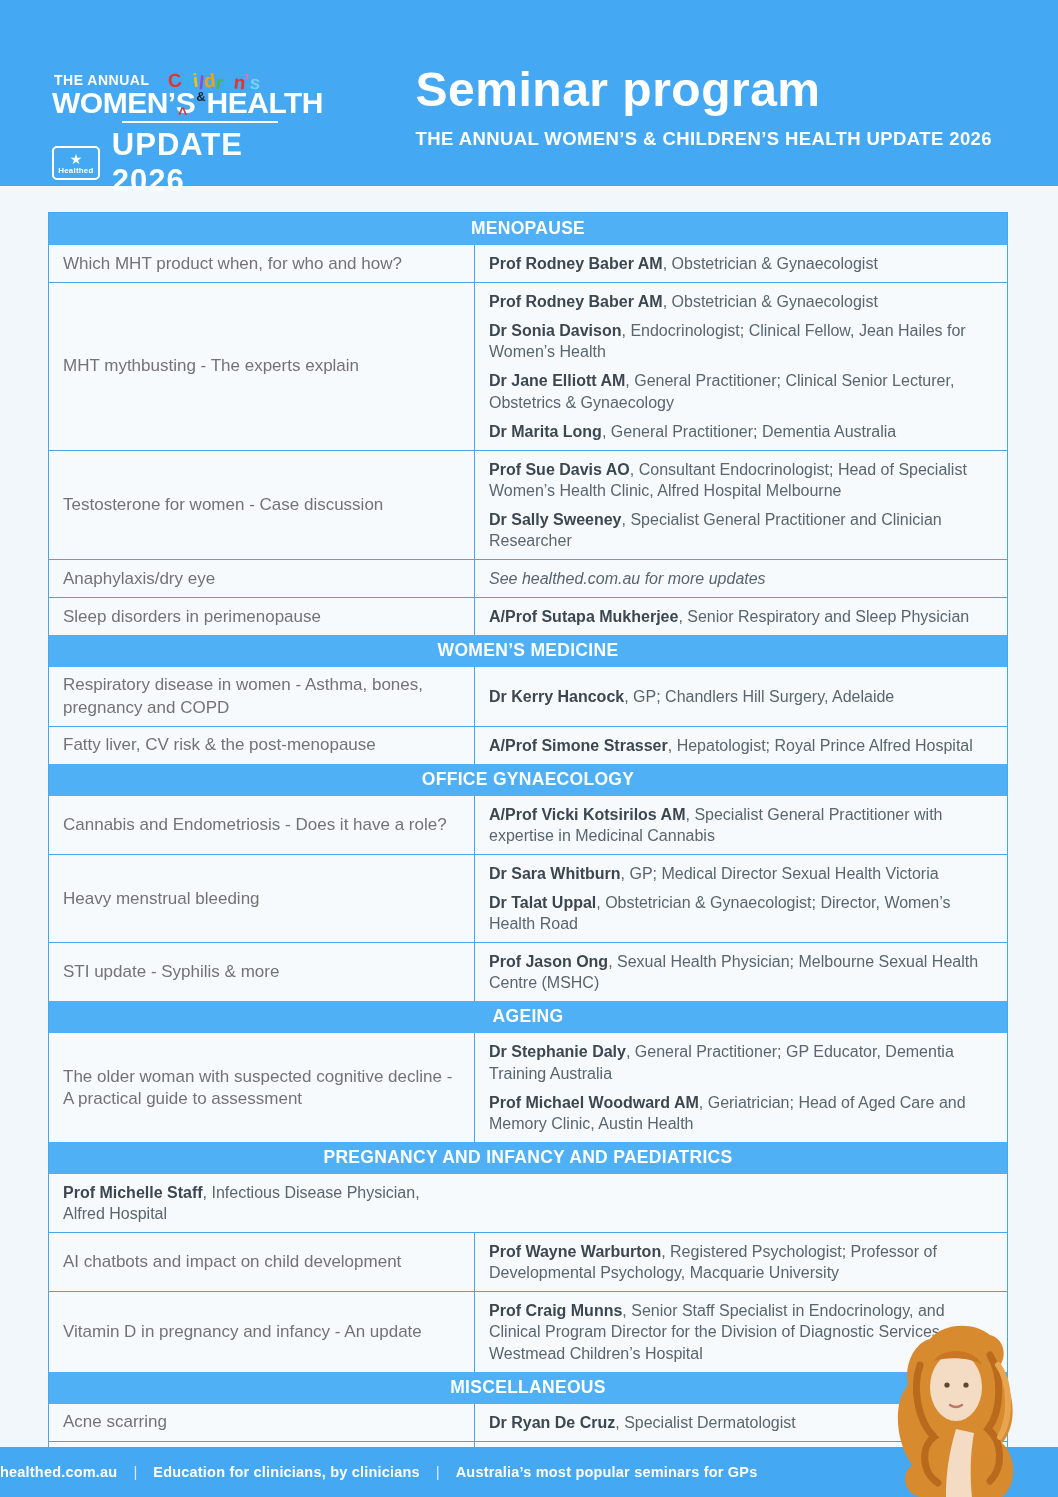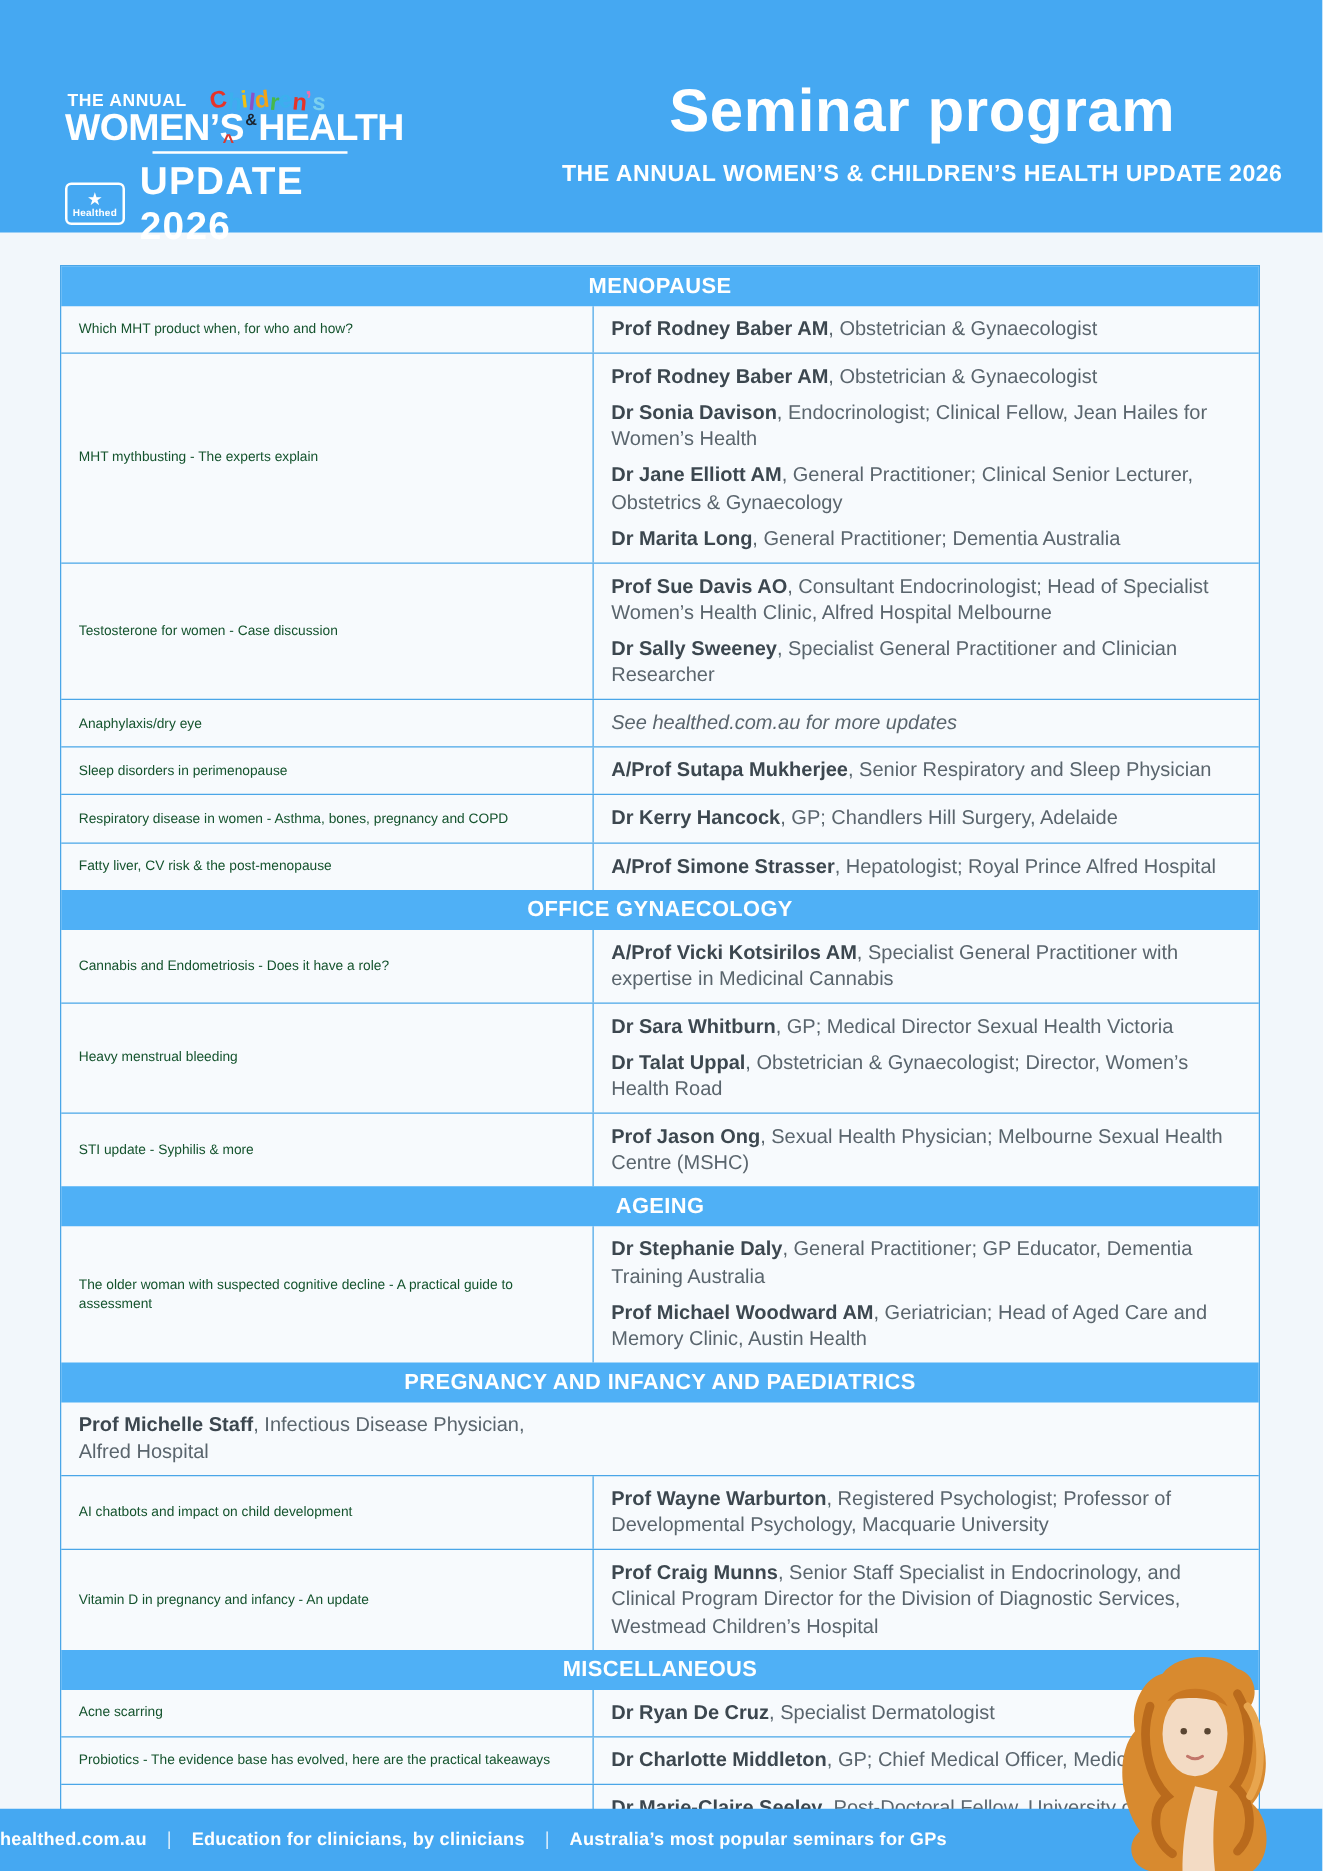--- a/index.html
+++ b/index.html
@@ -15,21 +15,21 @@
     overflow:hidden;
   }
 
   
   .topbar {
     position:relative;
     width:100%; height:186px;
     background:#45a8f2;
   }
   .title-block {
-    position:absolute; right:32px; top:66px; text-align:center;
+    position:absolute; right:66px; top:66px; text-align:left;
   }
   .title-block h1 {
     color:#ffffff; font-size:48px; font-weight:bold; letter-spacing:0.5px; line-height:1;
   }
   .title-block .subtitle {
     margin-top:14px; color:#ffffff; font-size:18.5px; font-weight:bold; letter-spacing:0.4px;
   }
 
   
   .logo { position:absolute; left:52px; top:72px; width:240px; color:#fff; }
@@ -75,21 +75,21 @@
   .row {
     display:grid; grid-template-columns:426px 1fr;
     border-top:1px solid #4aa6e8;
   }
   .section-bar + .row { border-top:none; }
   .row:first-child { border-top:none; }
   .topic-cell {
     border-right:1px solid #4aa6e8;
     padding:7px 14px;
     display:flex; align-items:center;
-    font-size:11px; color:#14532d; line-height:1.3;
+    font-size:17px; color:#737373; line-height:1.3;
   }
   .speaker-cell {
     padding:4px 14px;
     display:flex; flex-direction:column; justify-content:center;
     font-size:16px; color:#5a656d; line-height:1.32;
   }
   .speaker-cell p { margin:4px 0; }
   .speaker-cell strong { color:#3c474f; font-weight:bold; }
   .speaker-cell p.note { font-style:italic; color:#5a656d; }
 
@@ -168,20 +168,21 @@
           <div class="speaker-cell">
             <p class="note">See healthed.com.au for more updates</p>
           </div>
         </div>
         <div class="row">
           <div class="topic-cell">Sleep disorders in perimenopause</div>
           <div class="speaker-cell">
             <p><strong>A/Prof Sutapa Mukherjee</strong>, Senior Respiratory and Sleep Physician</p>
           </div>
         </div>
+        <div class="section-bar">WOMEN’S MEDICINE</div>
         <div class="row">
           <div class="topic-cell">Respiratory disease in women - Asthma, bones, pregnancy and COPD</div>
           <div class="speaker-cell">
             <p><strong>Dr Kerry Hancock</strong>, GP; Chandlers Hill Surgery, Adelaide</p>
           </div>
         </div>
         <div class="row">
           <div class="topic-cell">Fatty liver, CV risk &amp; the post-menopause</div>
           <div class="speaker-cell">
             <p><strong>A/Prof Simone Strasser</strong>, Hepatologist; Royal Prince Alfred Hospital</p>

